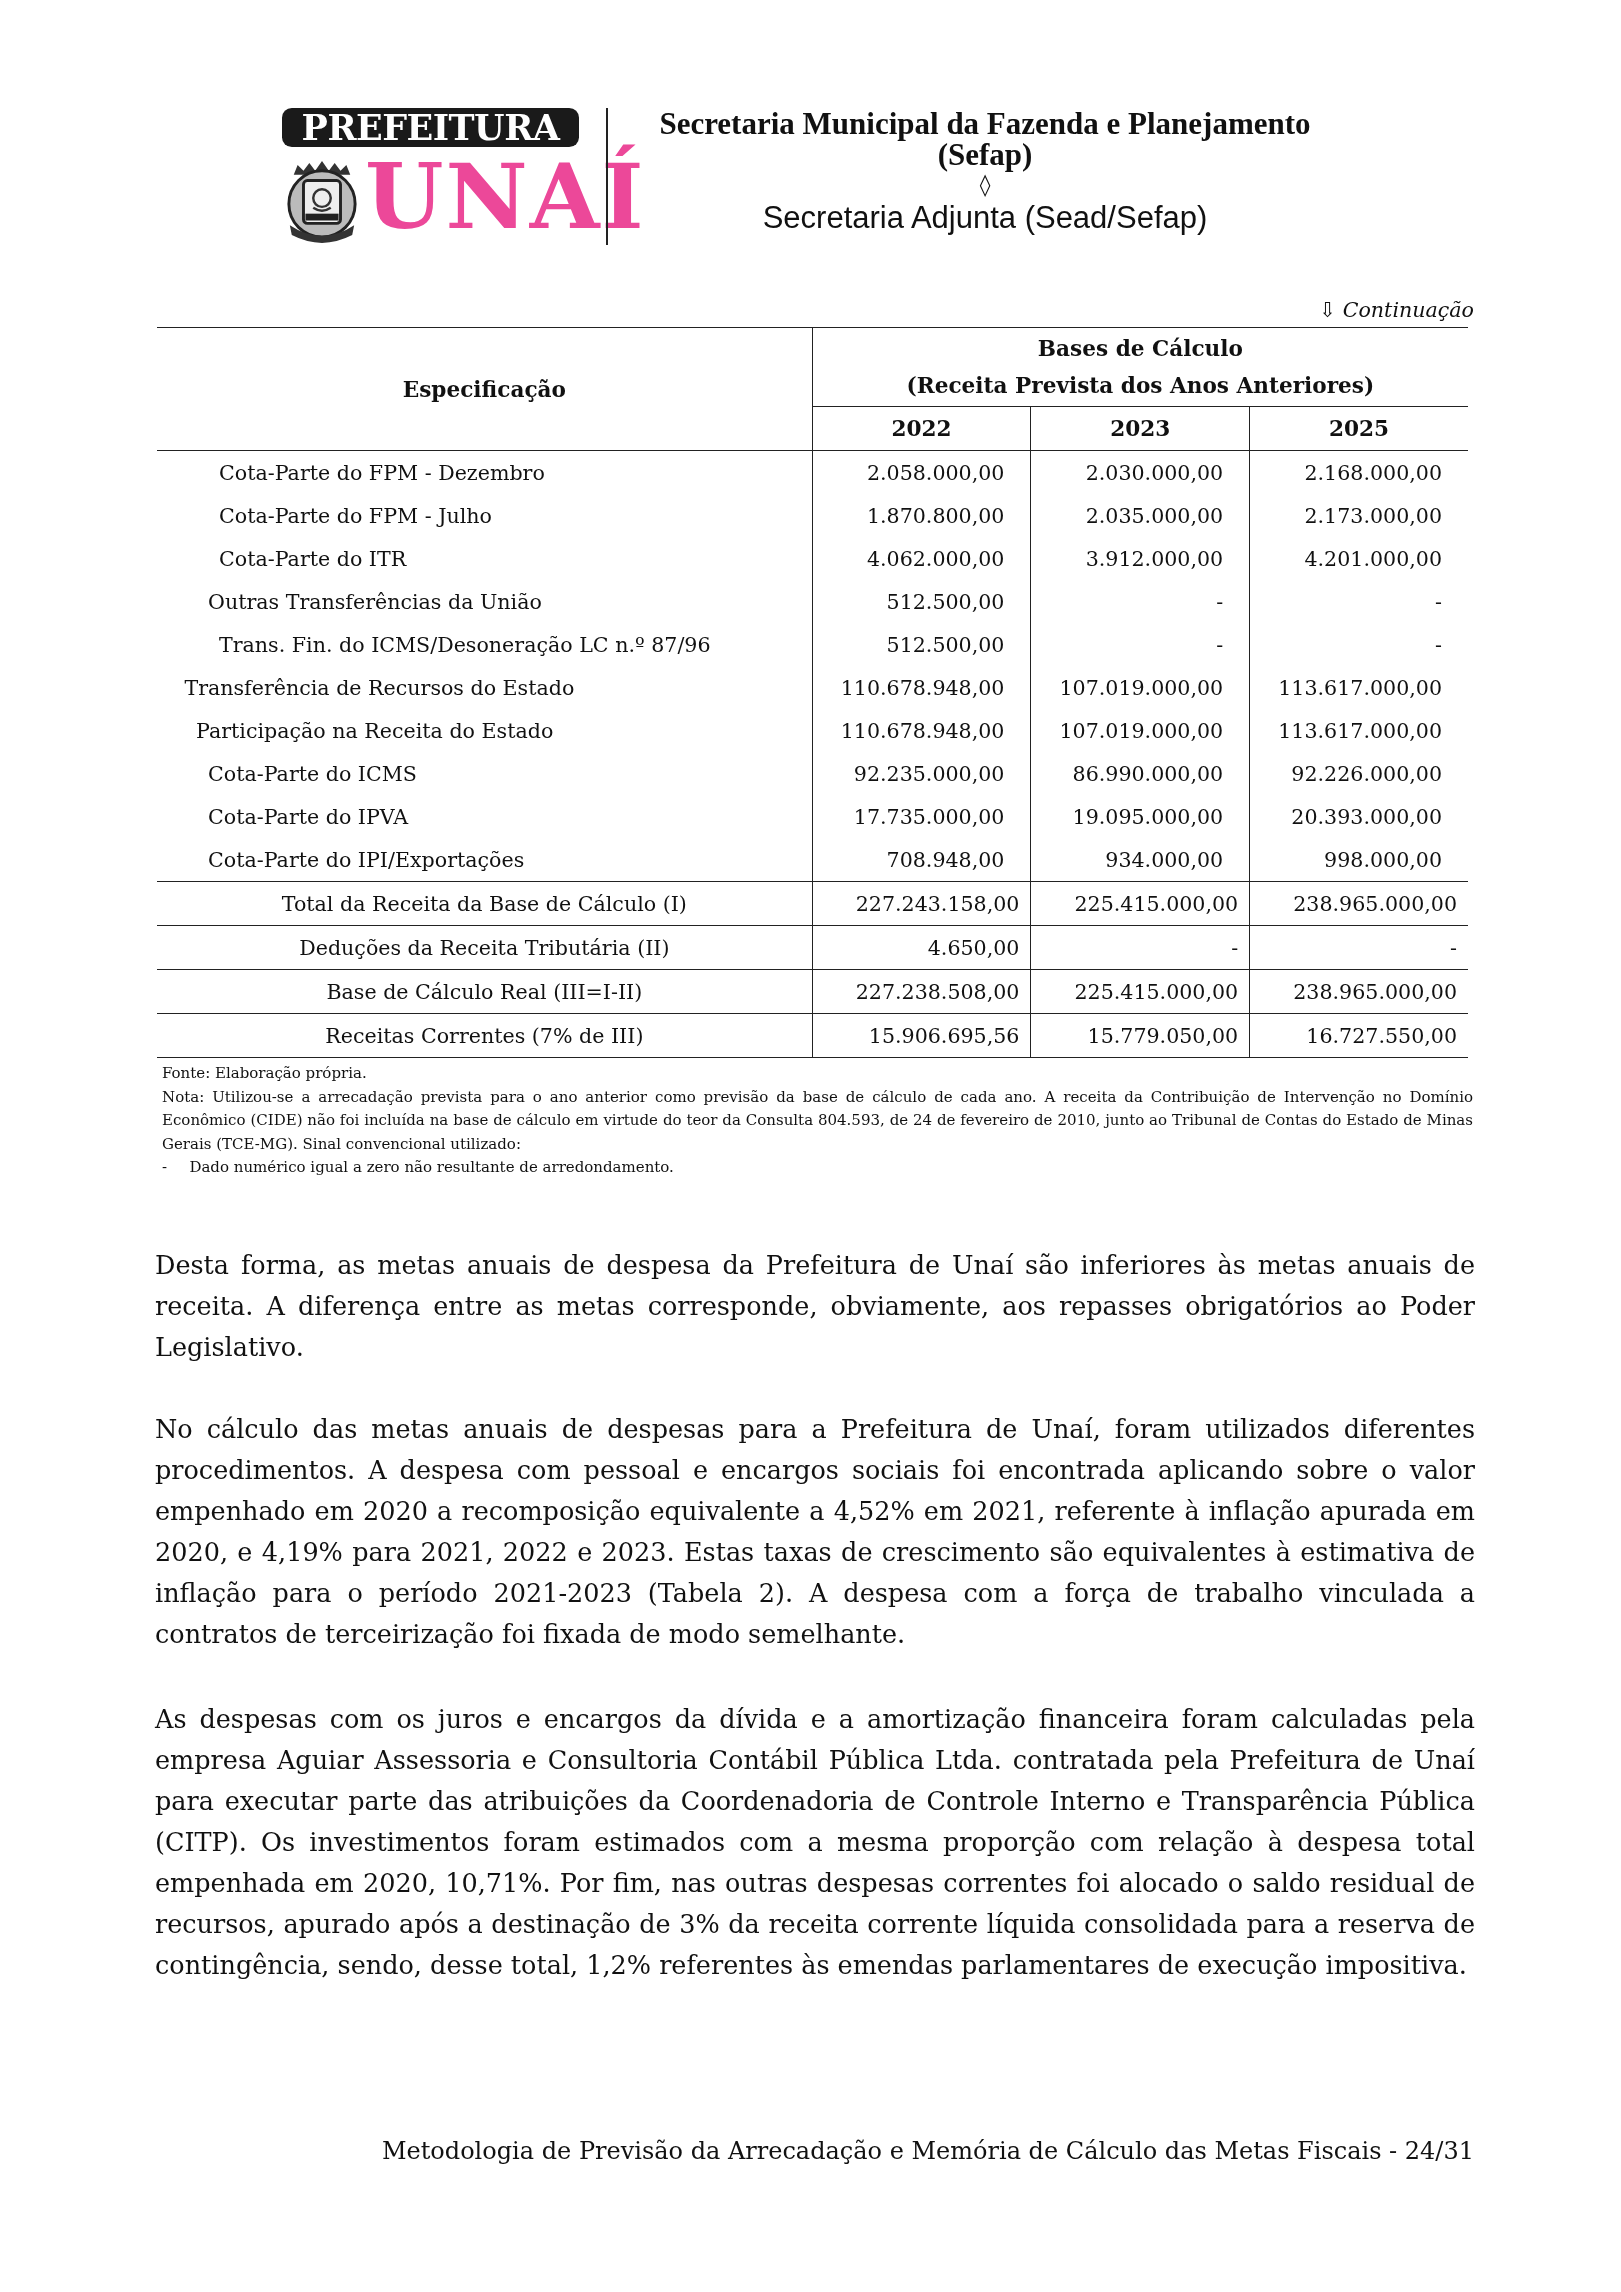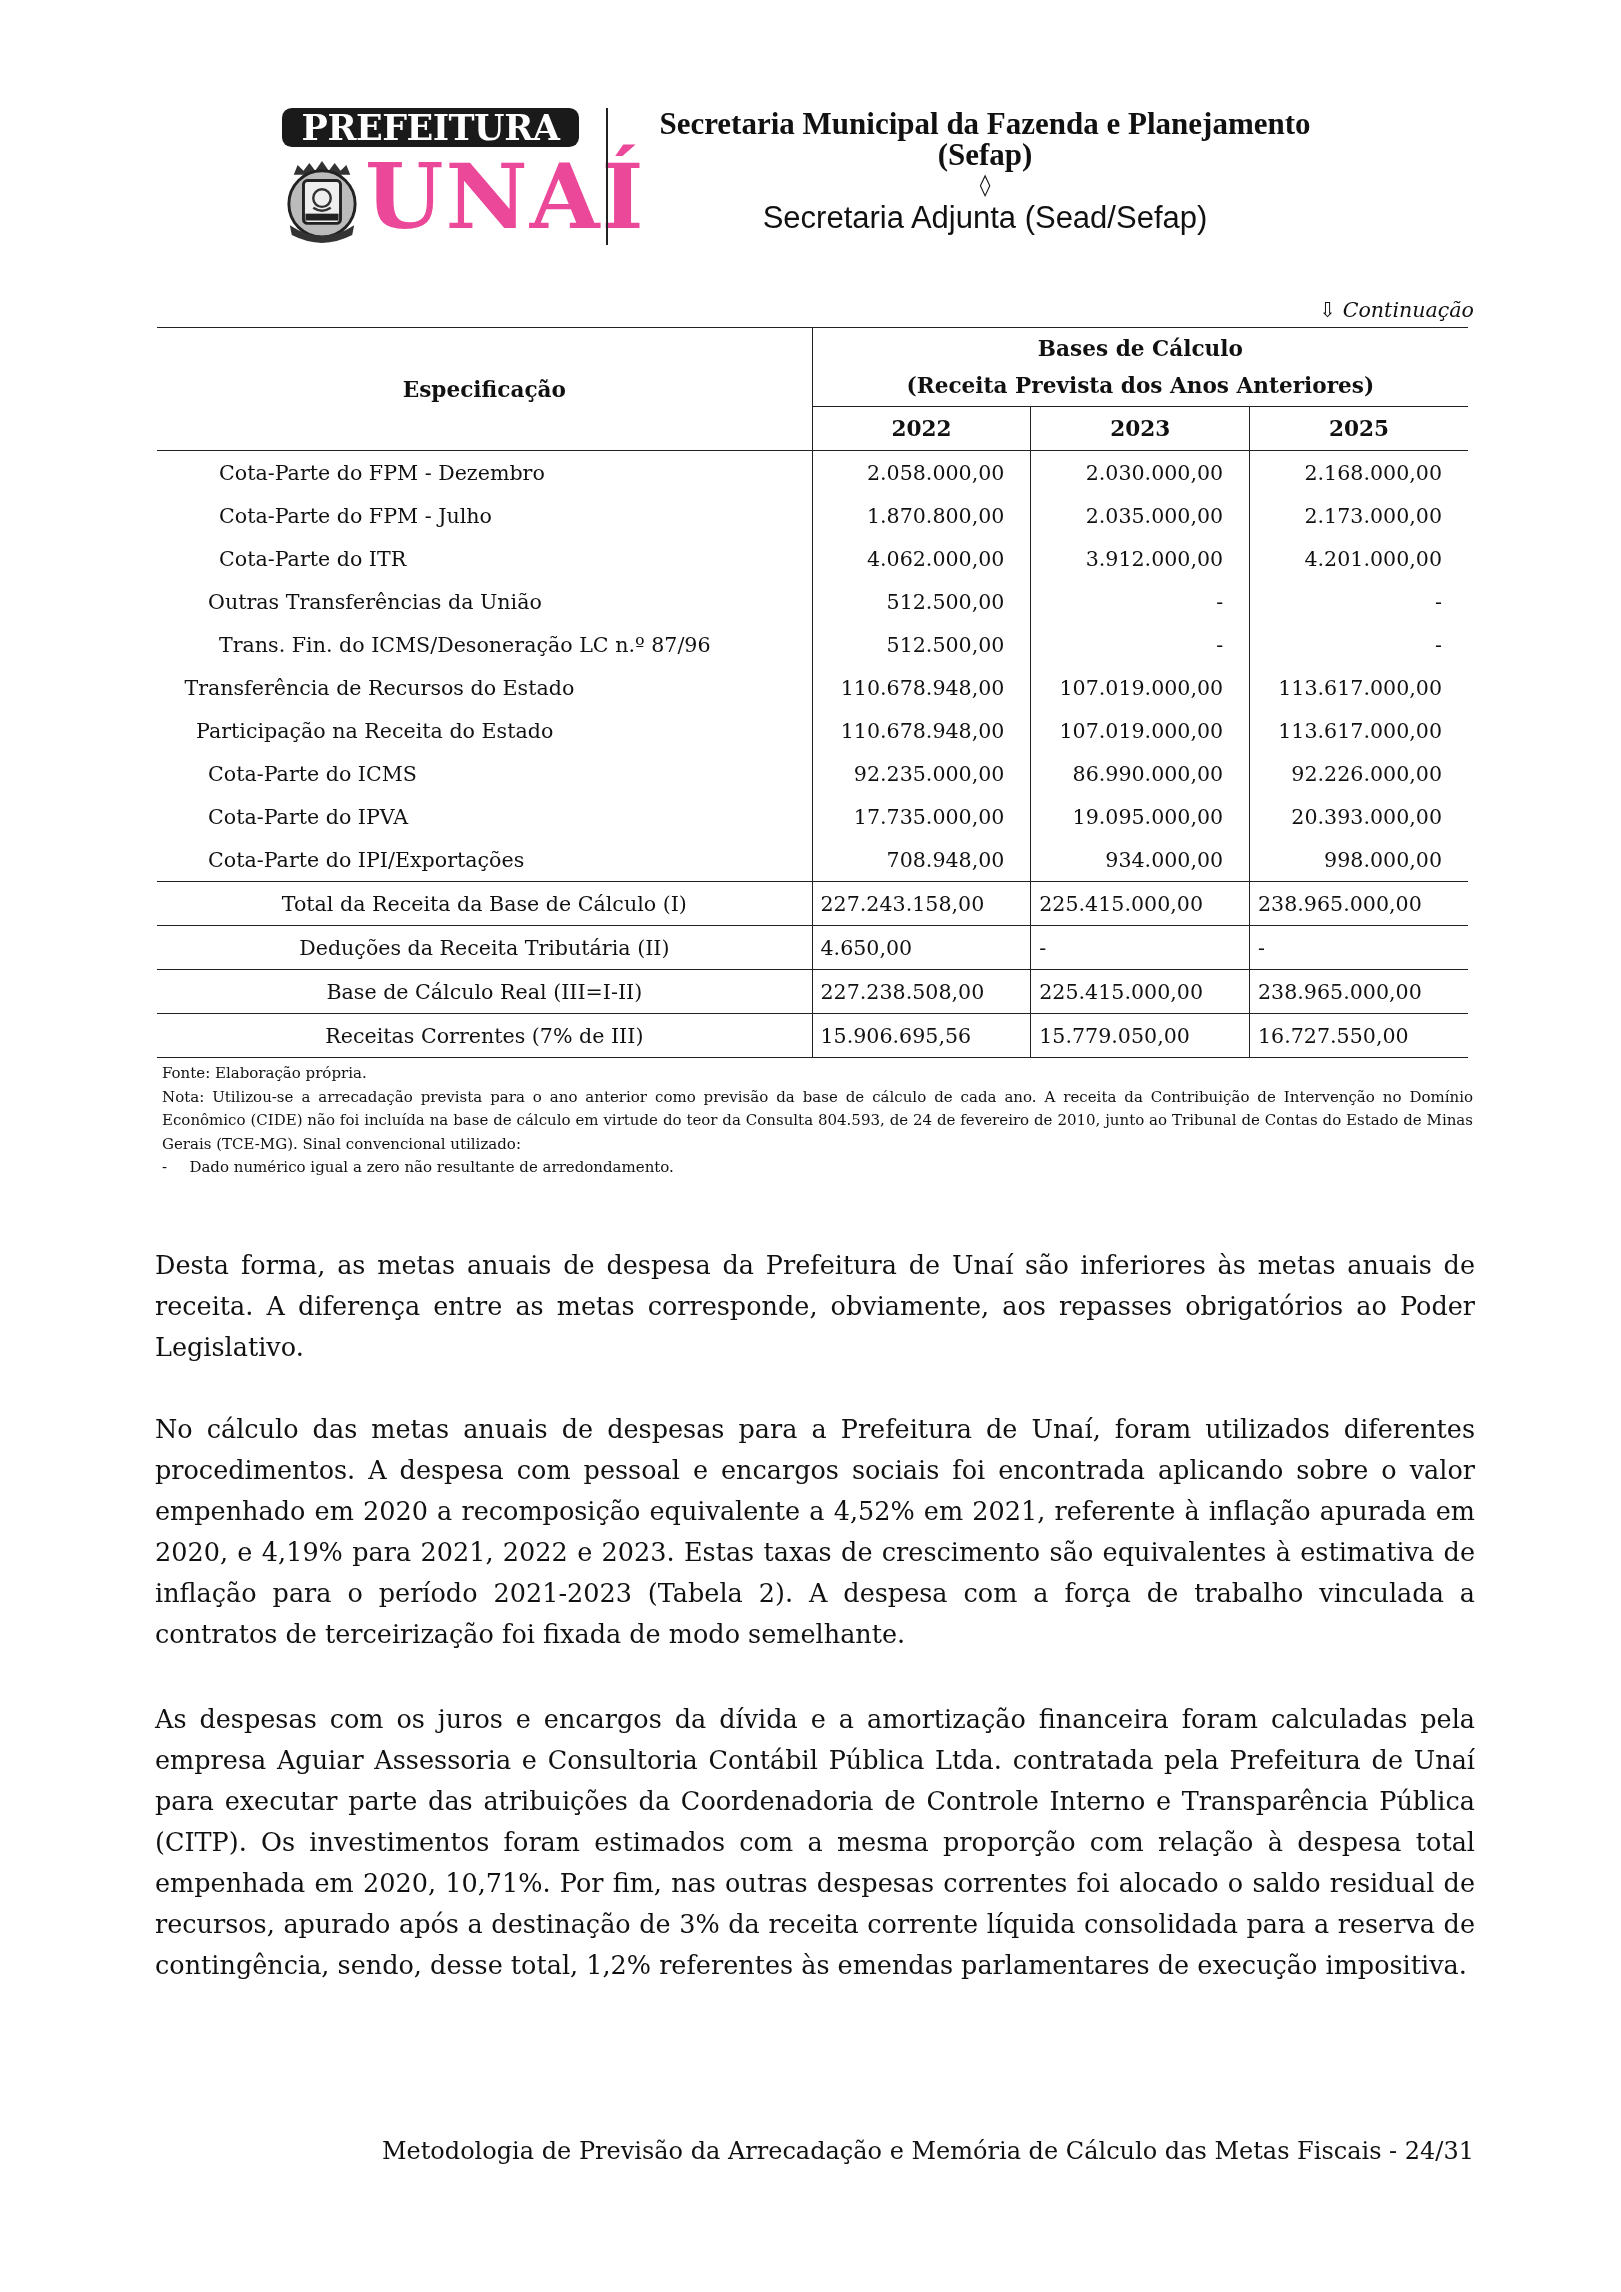--- a/index.html
+++ b/index.html
@@ -31,21 +31,21 @@
   table.t th { font-weight:bold; font-size:21.6px; }
   .th-spec { border-right:1.5px solid #222; vertical-align:middle; width:667px; }
   .th-bases { text-align:center; height:78px; line-height:37px; padding-top:2px; }
   .th-year { text-align:center; height:43px; border-top:1.5px solid #222; }
   .th-year.mid { border-left:1.5px solid #222; border-right:1.5px solid #222; }
   .top-border { border-top:1.5px solid #222; }
   .head-bottom th { border-bottom:1.5px solid #222; }
   tr.r td { height:43px;margin-top:20px; }
   tr.r td.v { text-align:right; border-left:1.5px solid #222; width:190px; padding-right:26px; }
   tr.sum td { height:43px; border-top:1.5px solid #222; }
-  tr.sum td.v { border-left:1.5px solid #222; padding-right:11px; }
+  tr.sum td.v { text-align:right; border-left:1.5px solid #222; padding-right:11px; }
   tr.last td { border-bottom:1.5px solid #222; }
   .lvl0 { padding-left:7.8px !important;text-align:center; }
   .lvl1 { padding-left:27.4px !important; }
   .lvl2 { padding-left:39px !important; }
   .lvl3 { padding-left:51px !important; }
   .lvl4 { padding-left:62px !important; }
 
   
   .notes { left:162px; top:1062px; width:1311px; font-size:15px; line-height:23.5px; text-align:justify; }
   .notes .dash-line { display:flex; }

